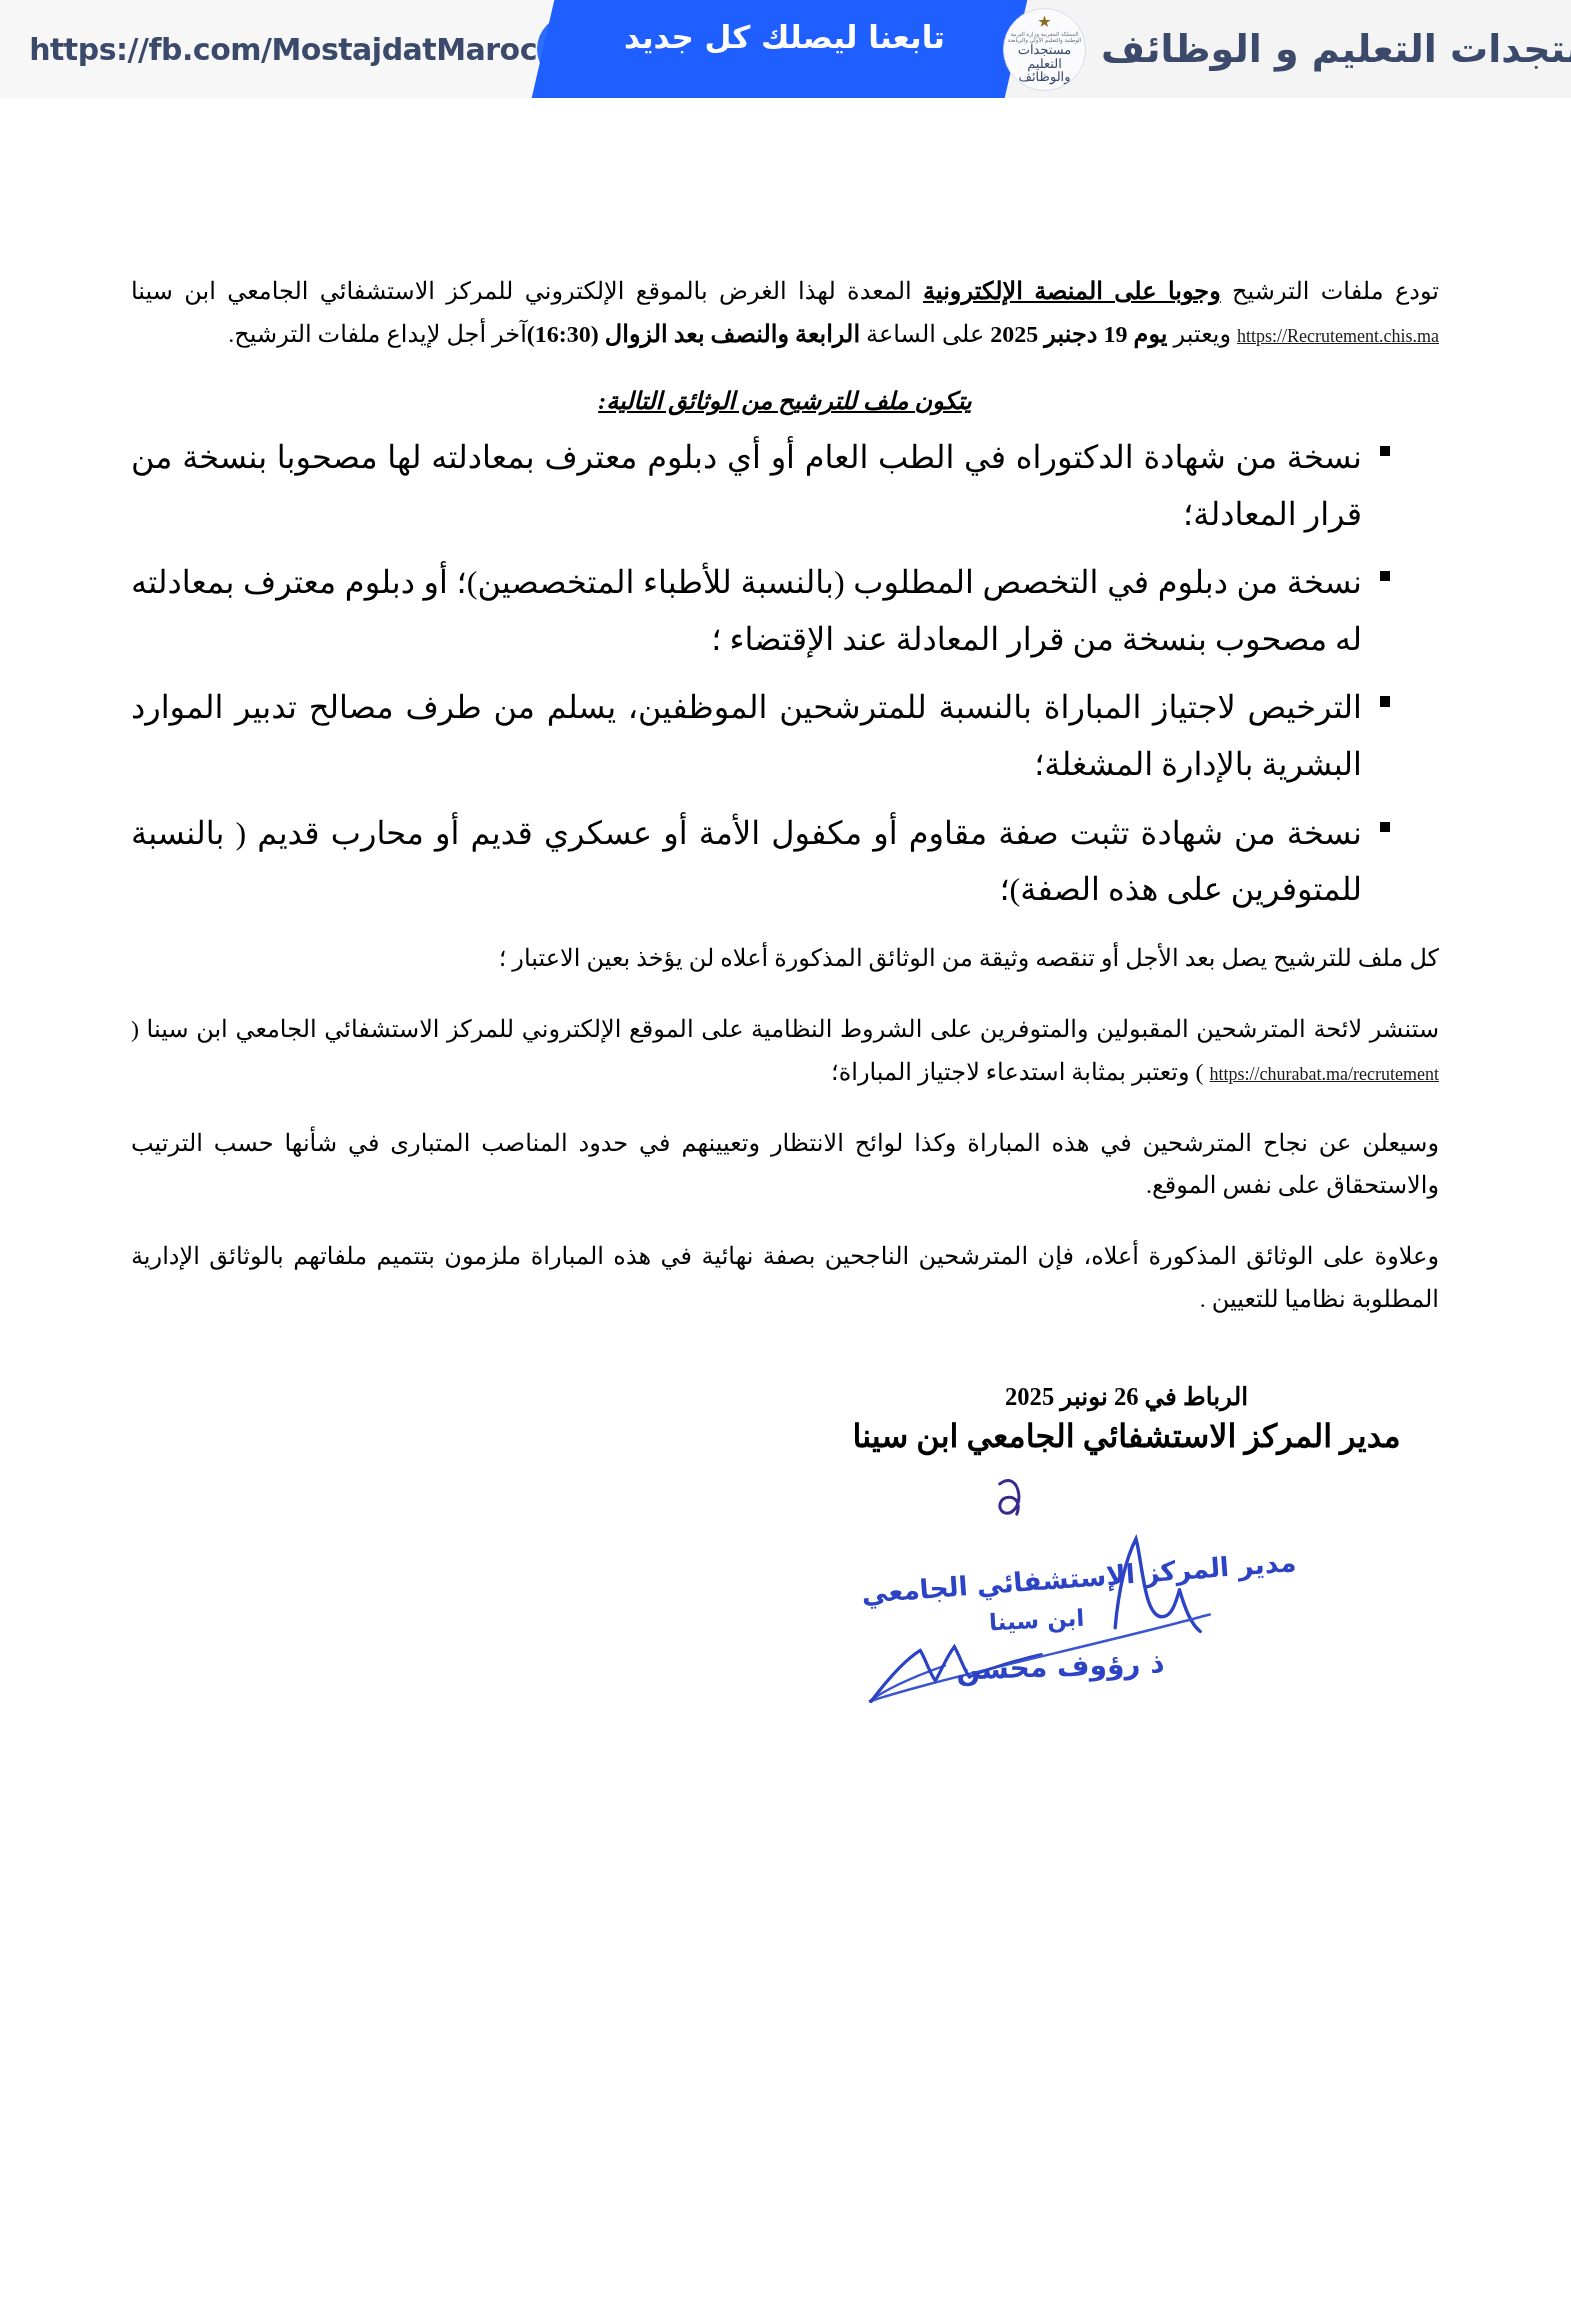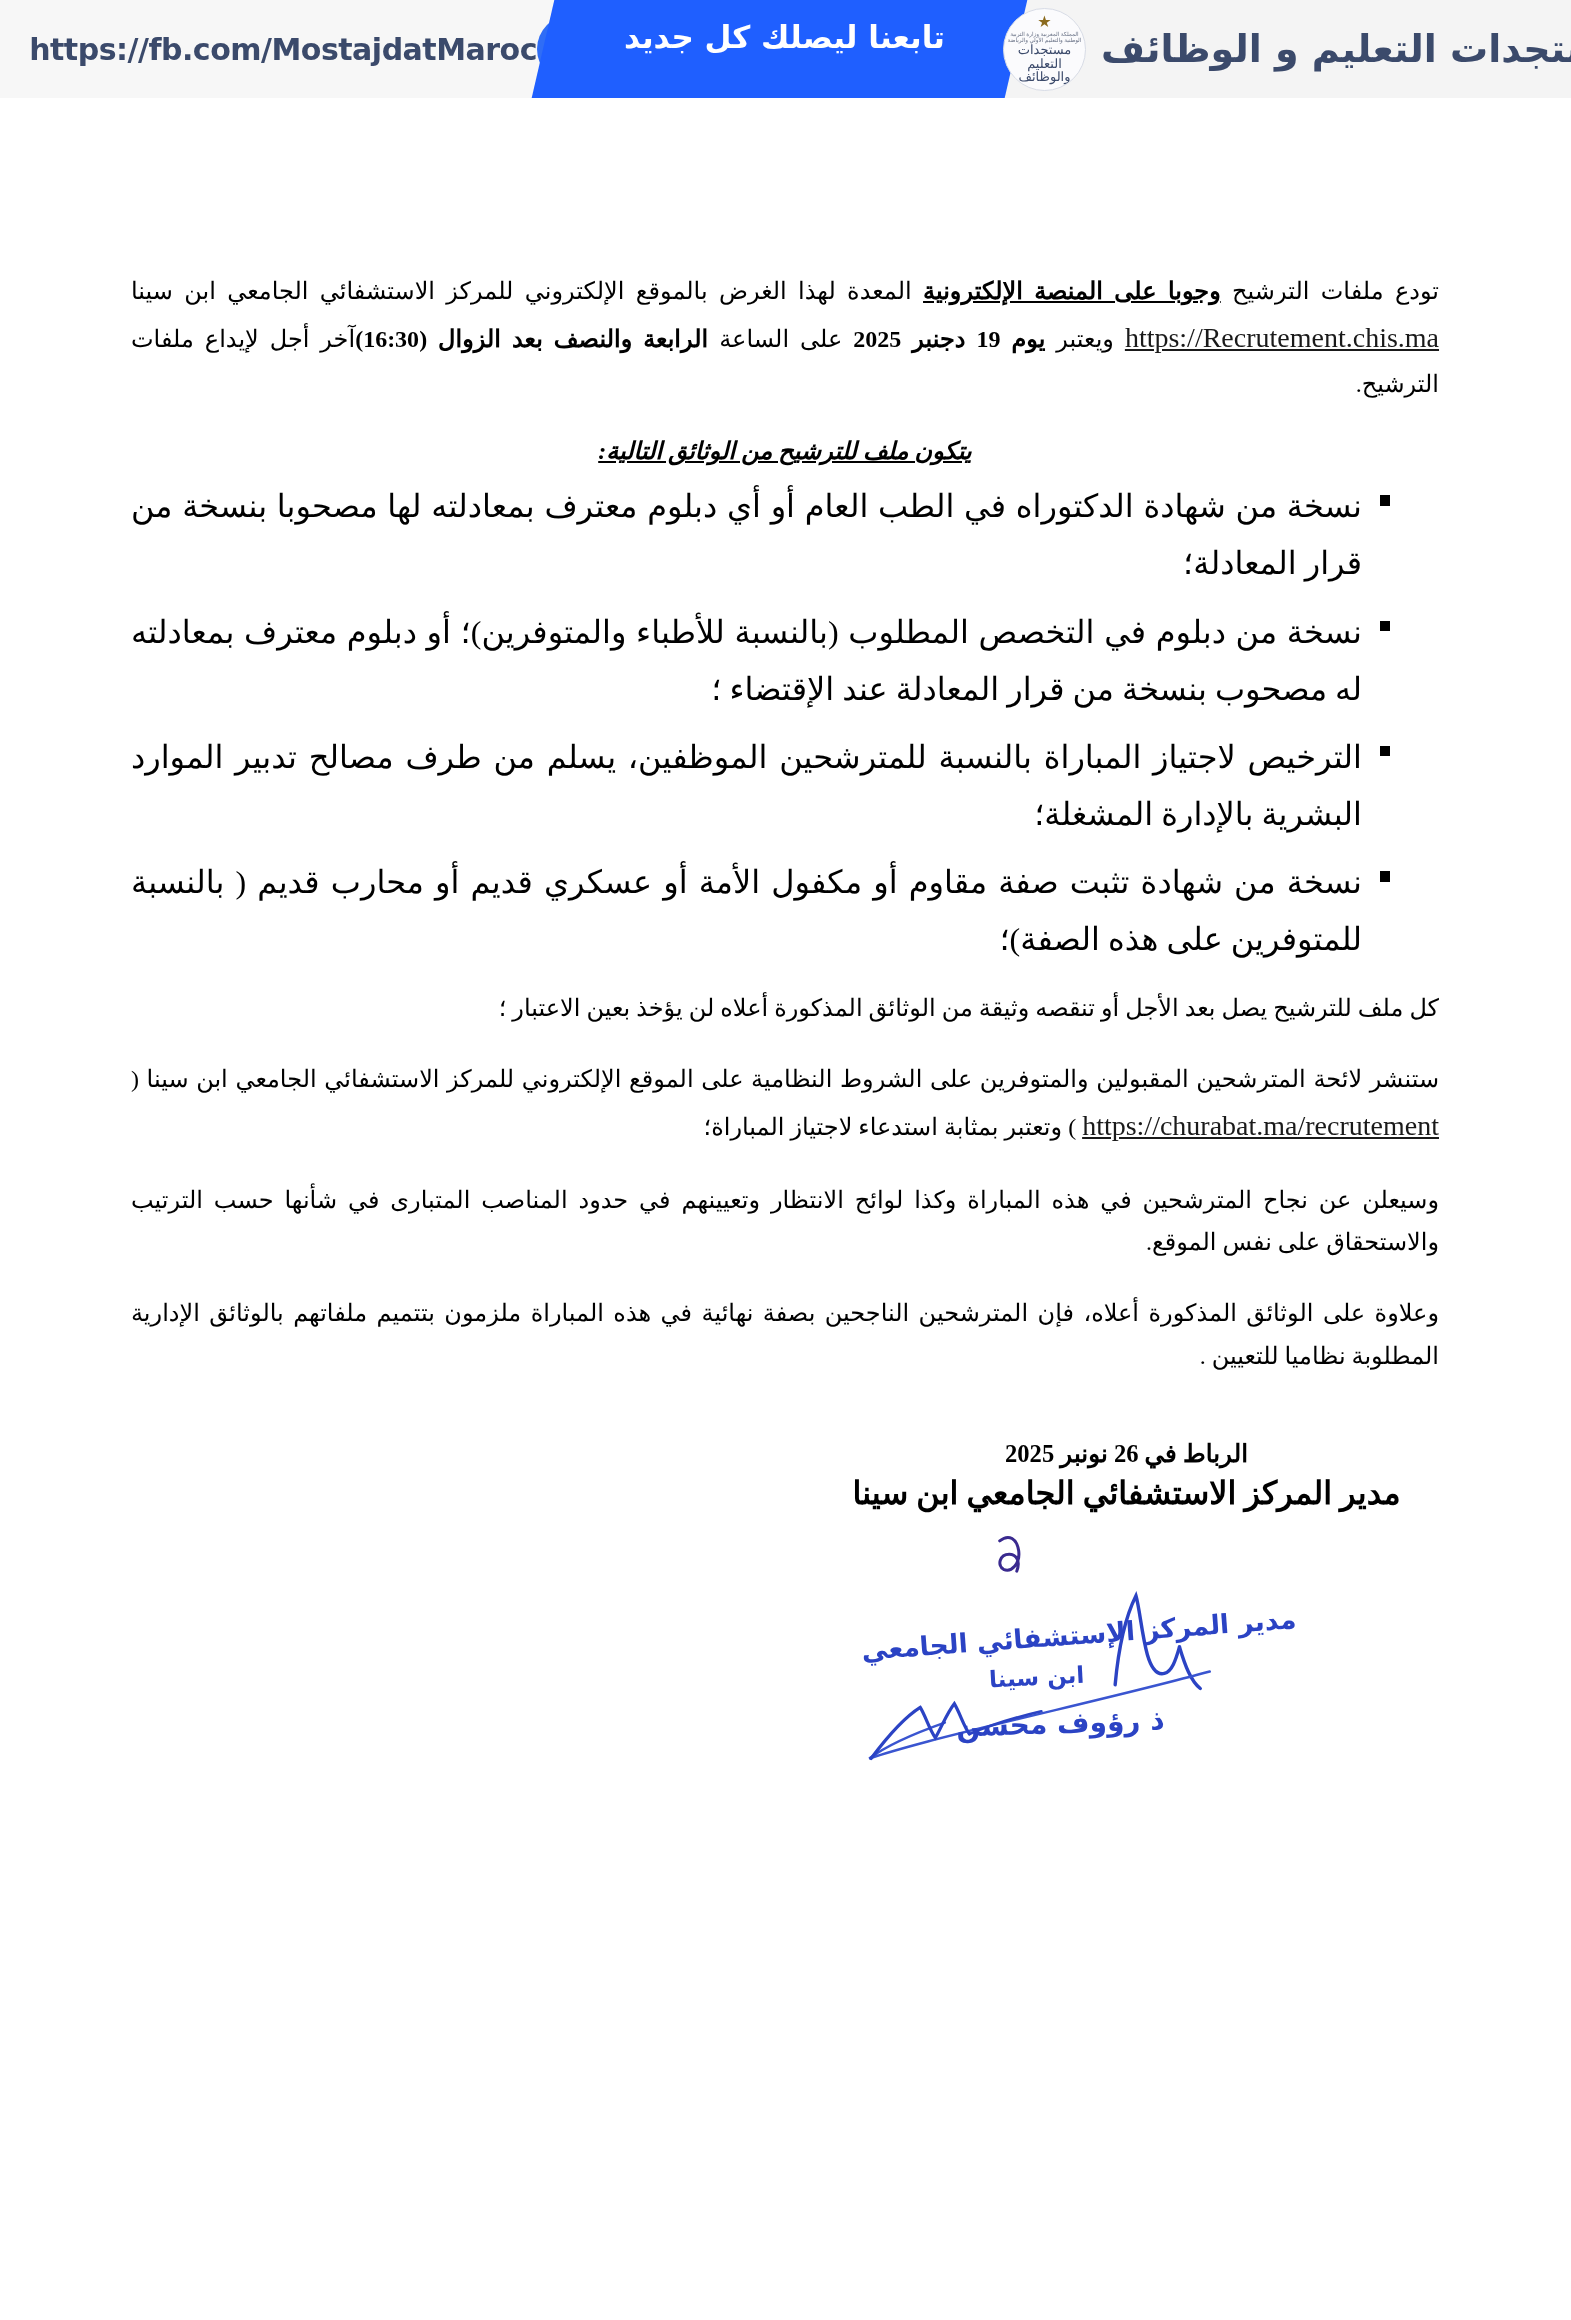--- a/index.html
+++ b/index.html
@@ -152,21 +152,21 @@
   }
   .para.intro {
     margin-bottom: 32px;
   }
   .bold { font-weight: bold; }
   .u-link {
     text-decoration: underline;
     font-family: "Liberation Serif", serif;
     direction: ltr;
     unicode-bidi: embed;
-    font-size: 28px;
+    font-size: 18px;
     color: #1a1a1a;
   }
   .ul { text-decoration: underline; }
 
   .list-head {
     font-style: italic;
     font-weight: bold;
     text-decoration: underline;
     font-size: 24px;
     text-align: center;
@@ -287,21 +287,21 @@
   </div>
 
   <div class="doc">
 
     <p class="para intro"><span>تودع ملفات الترشيح </span><span class="bold ul">وجوبا على المنصة الإلكترونية</span><span> المعدة لهذا الغرض بالموقع الإلكتروني للمركز الاستشفائي الجامعي ابن سينا </span><span class="u-link">https://Recrutement.chis.ma</span><span> ويعتبر </span><span class="bold">يوم 19 دجنبر 2025</span><span> على الساعة </span><span class="bold">الرابعة والنصف بعد الزوال (16:30)</span><span>آخر أجل لإيداع ملفات الترشيح.</span></p>
 
     <p class="list-head">يتكون ملف للترشيح من الوثائق التالية:</p>
 
     <ul class="docs">
       <li>نسخة من شهادة الدكتوراه في الطب العام أو أي دبلوم معترف بمعادلته لها مصحوبا بنسخة من قرار المعادلة؛</li>
-      <li>نسخة من دبلوم في التخصص المطلوب (بالنسبة للأطباء والمتوفرين)؛ أو دبلوم معترف بمعادلته له مصحوب بنسخة من قرار المعادلة عند الإقتضاء ؛</li>
+      <li>نسخة من دبلوم في التخصص المطلوب (بالنسبة للأطباء المتخصصين)؛ أو دبلوم معترف بمعادلته له مصحوب بنسخة من قرار المعادلة عند الإقتضاء ؛</li>
       <li>الترخيص لاجتياز المباراة بالنسبة للمترشحين الموظفين، يسلم من طرف مصالح تدبير الموارد البشرية بالإدارة المشغلة؛</li>
       <li>نسخة من شهادة تثبت صفة مقاوم أو مكفول الأمة أو عسكري قديم أو محارب قديم ( بالنسبة للمتوفرين على هذه  الصفة)؛</li>
     </ul>
 
     <p class="para p-block">كل ملف للترشيح يصل بعد الأجل أو تنقصه وثيقة من الوثائق المذكورة أعلاه لن يؤخذ بعين الاعتبار ؛</p>
 
     <p class="para p-block"><span>ستنشر لائحة المترشحين المقبولين والمتوفرين على الشروط النظامية على الموقع الإلكتروني للمركز الاستشفائي الجامعي ابن سينا ( </span><span class="u-link">https://churabat.ma/recrutement</span><span> ) وتعتبر بمثابة استدعاء لاجتياز المباراة؛</span></p>
 
     <p class="para p-block">وسيعلن عن نجاح المترشحين في هذه المباراة وكذا لوائح الانتظار وتعيينهم في حدود المناصب المتبارى في شأنها حسب الترتيب والاستحقاق على نفس الموقع.</p>
 

